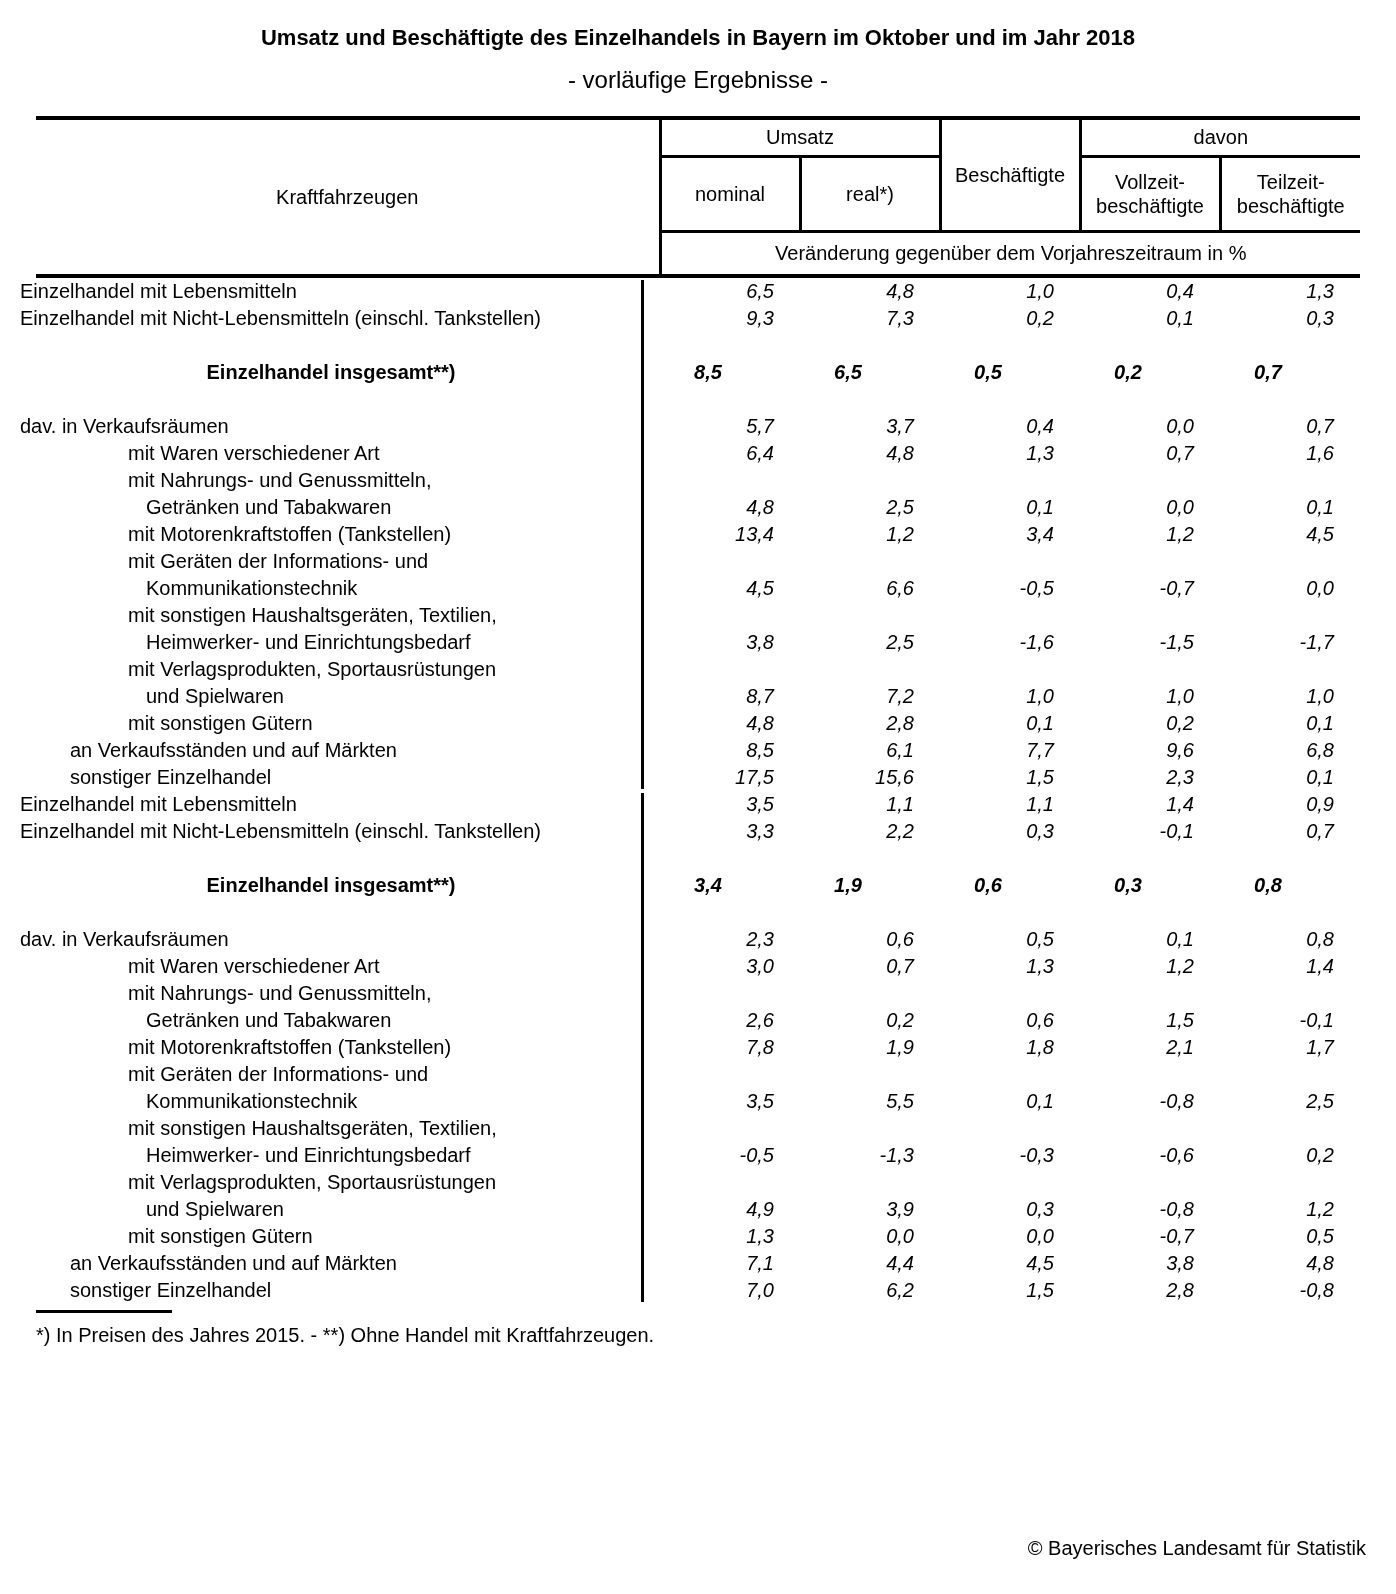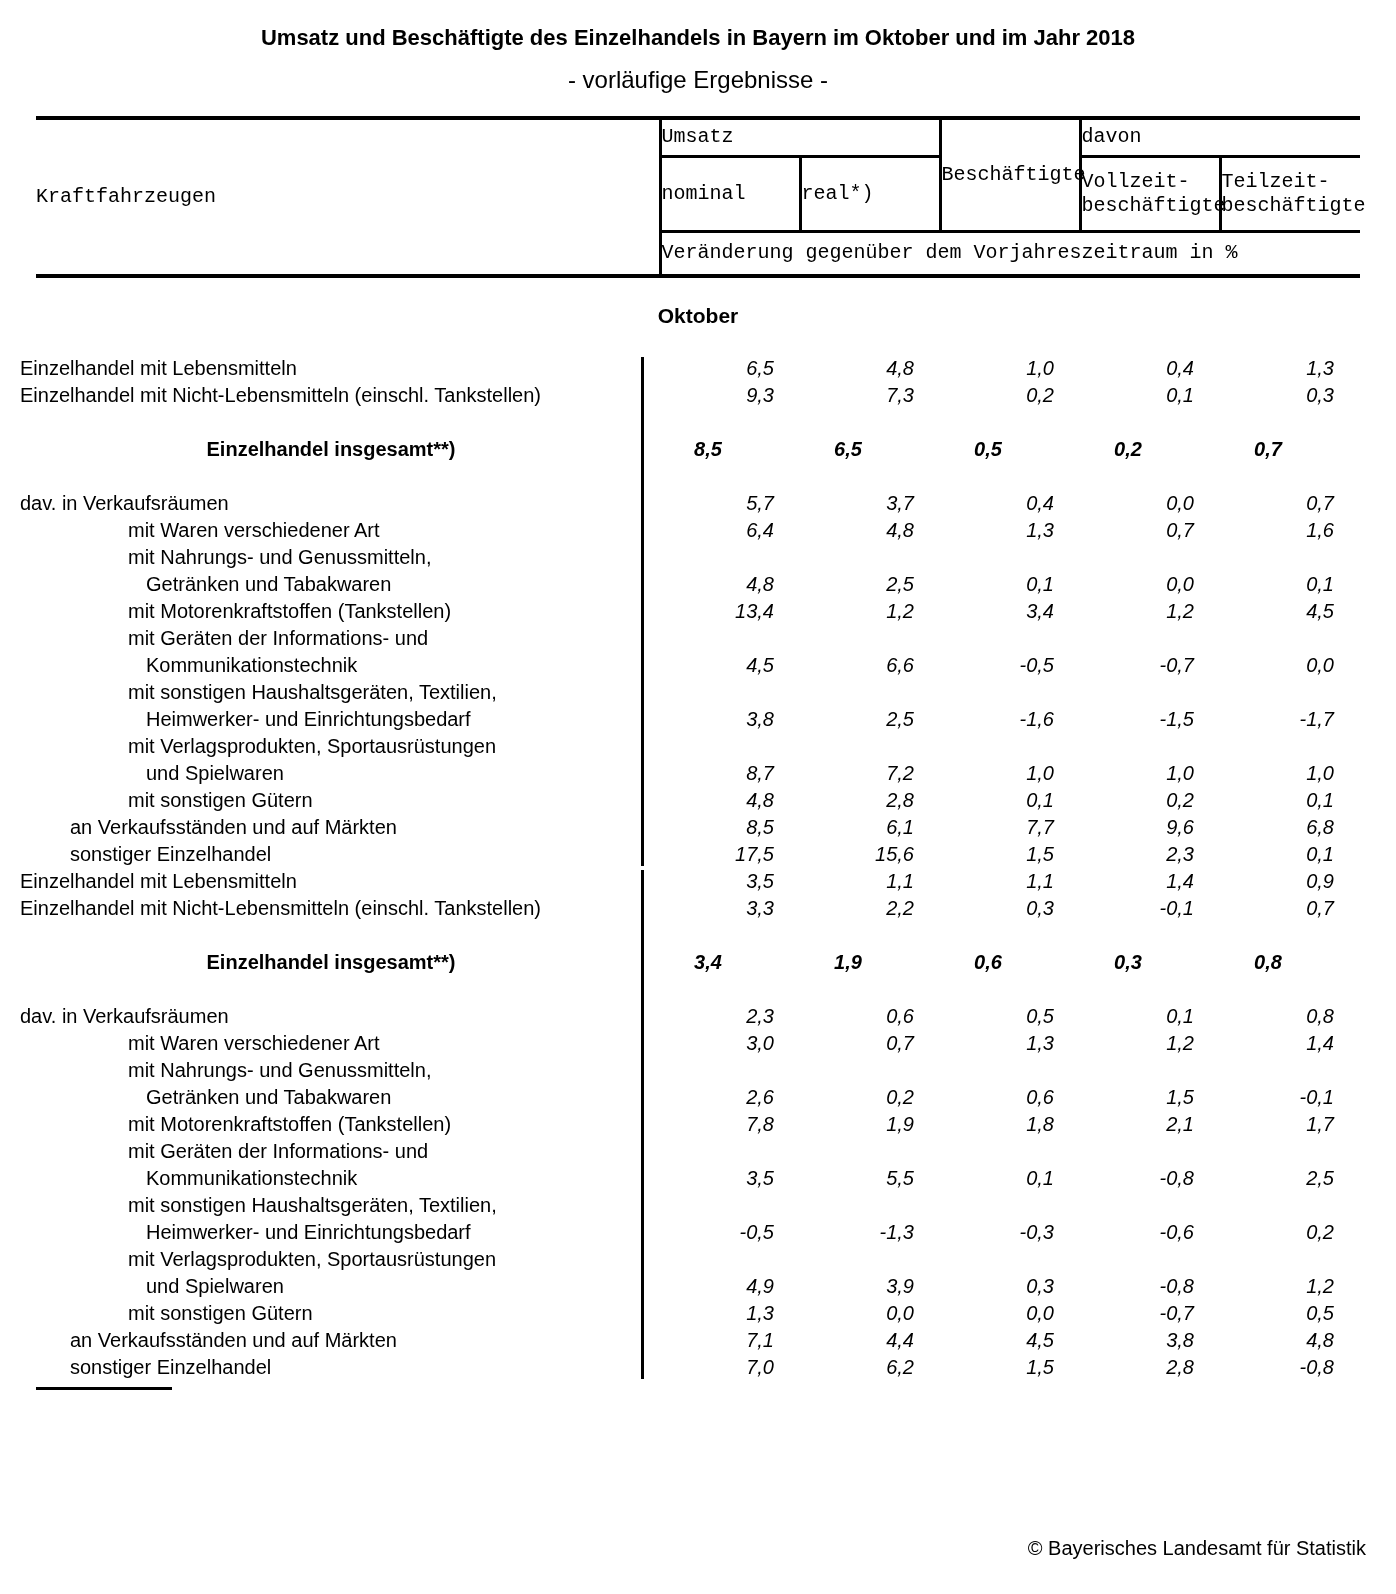--- a/index.html
+++ b/index.html
@@ -29,25 +29,25 @@
   
   table.head {
     border-collapse: collapse;
     table-layout: fixed;
     width: 1324px;
     margin: 24px 0 0 36px;
     border-top: 4px solid #000;
     border-bottom: 4px solid #000;
   }
   table.head td {
+    text-align: center;
     vertical-align: middle;
     font-size: 20px;
     line-height: 24px;
     padding: 0;
-    font-family: Liberation Mono, monospace;
   }
   table.head tr.r1 { height: 38px; }
   table.head tr.r2 { height: 75px; }
   table.head tr.r3 { height: 45px; }
   td.wz      { border-right: 3px solid #000; }
   td.umsatz  { border-right: 3px solid #000; border-bottom: 3px solid #000; }
   td.besch   { border-right: 3px solid #000; }
   td.davon   { border-bottom: 3px solid #000; }
   td.nominal { border-right: 3px solid #000; }
   td.real    { border-right: 3px solid #000; }
@@ -147,21 +147,20 @@
       <td class="teilzeit">Teilzeit-
 beschäftigte</td>
     </tr>
     <tr class="r3">
       <td colspan="5" class="unit">Veränderung gegenüber dem Vorjahreszeitraum in %</td>
     </tr>
   </tbody>
     </table>
 
   <div id="sections">
-      <div class="section-heading">Oktober</div>
       <div class="section-rows">
         <div class="vline"></div>
   <div class="row">
     <div class="cell label ind0">Einzelhandel mit Lebensmitteln</div>
     <div class="cell num">6,5</div>
     <div class="cell num">4,8</div>
     <div class="cell num">1,0</div>
     <div class="cell num">0,4</div>
     <div class="cell num">1,3</div>
   </div>
@@ -461,15 +460,16 @@
     <div class="cell num">7,0</div>
     <div class="cell num">6,2</div>
     <div class="cell num">1,5</div>
     <div class="cell num">2,8</div>
     <div class="cell num">-0,8</div>
   </div>
 </div>
     </div>
 
   <div class="footnote-rule"></div>
+  <div class="footnote">*) In Preisen des Jahres 2015. - **) Ohne Handel mit Kraftfahrzeugen.</div>
   <div class="copyright">© Bayerisches Landesamt für Statistik</div>
 
 </div>
 
 </body></html>

